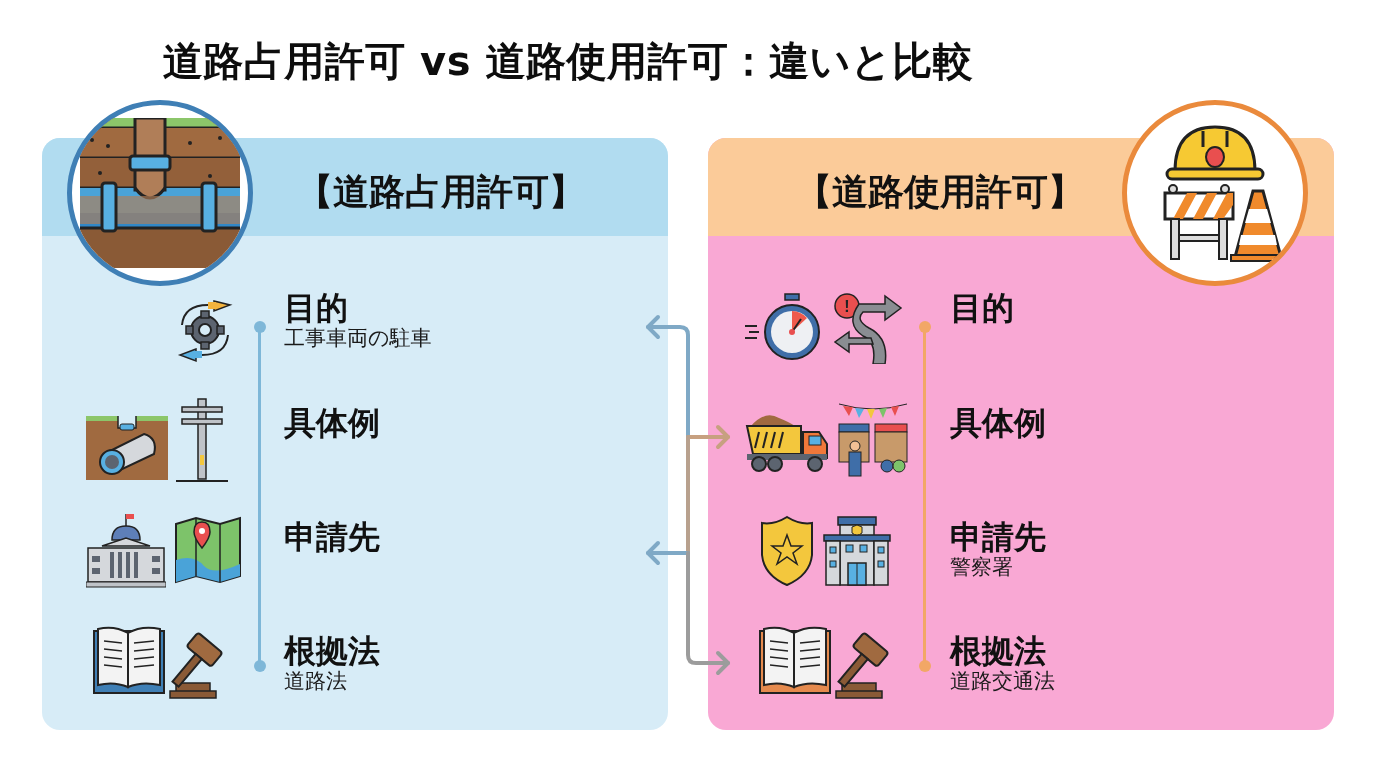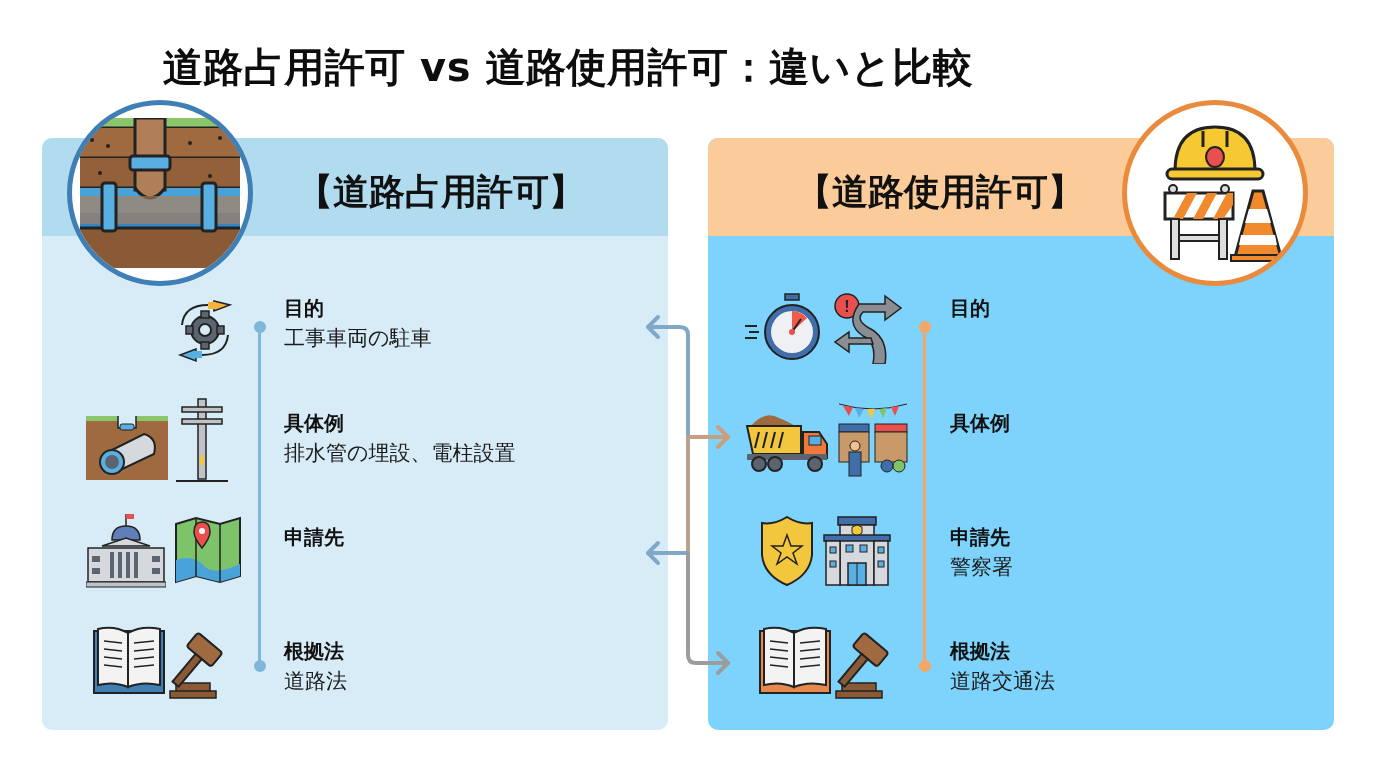--- a/index.html
+++ b/index.html
@@ -1,28 +1,28 @@
 <!DOCTYPE html>
 <html><head>
 <meta charset="utf-8">
 <style>
   * { box-sizing: border-box; margin: 0; padding: 0; }
   html, body { width: 1376px; height: 768px; background: #ffffff; overflow: hidden; }
   body { position: relative; font-family: "DejaVu Sans", "Liberation Sans", sans-serif; color: #111; }
 
   .title {
-    position: absolute; left: 0; top: 40px; width: 1136px; text-align: center;
+    position: absolute; left: 0; top: 34px; width: 1136px; text-align: center;
     font-size: 40px; font-weight: bold; letter-spacing: 0.5px; color: #0d0d0d;
   }
 
   .panel {
-    position: absolute; top: 138px; width: 626px; height: 592px; border-radius: 10px; overflow: hidden;
+    position: absolute; top: 138px; width: 626px; height: 592px; border-radius: 18px; overflow: hidden;
   }
   .panel.left { left: 42px; background: #d7ecf7; }
-  .panel.right { left: 708px; background: #7dd3fc; }
+  .panel.right { left: 708px; background: #f9a8d4; }
   .panel .band { position: absolute; left: 0; top: 0; width: 100%; height: 98px; }
   .panel.left .band { background: #b1dcf0; }
   .panel.right .band { background: #fbcb99; }
   .panel .band-title {
     position: absolute; top: 30px; font-size: 36px; font-weight: bold; color: #111; white-space: nowrap;
   }
   .panel.left .band-title { left: 255px; }
   .panel.right .band-title { left: 88px; }
 
   .badge {
@@ -33,21 +33,21 @@
   .badge.right { left: 1122px; top: 100px; border: 5px solid #ea8a3c; }
 
   .timeline { position: absolute; width: 3px; }
   .timeline.left { left: 258px; top: 327px; height: 338px; background: #7eb7d8; }
   .timeline.right { left: 923px; top: 327px; height: 338px; background: #f2a766; }
   .dot { position: absolute; width: 12px; height: 12px; border-radius: 50%; }
   .dot.left { left: 254px; background: #7eb7d8; }
   .dot.right { left: 919px; background: #f2a766; }
 
   .item { position: absolute; }
-  .item .label { font-size: 20px; font-weight: bold; color: #111; line-height: 30px; white-space: nowrap; }
+  .item .label { font-size: 32px; font-weight: bold; color: #111; line-height: 30px; white-space: nowrap; }
   .item .value { font-size: 21px; color: #1a1a1a; line-height: 30px; white-space: nowrap; }
 
   .icon-group { position: absolute; display: flex; align-items: center; gap: 8px; }
 
   .connectors { position: absolute; left: 0; top: 0; }
 </style>
 </head>
 <body>
 
 <div class="title">道路占用許可 vs 道路使用許可：違いと比較</div>
@@ -132,21 +132,20 @@
     <path d="M718 653 L728 663 L718 673" stroke="#9c9c9c"></path>
   </g>
 </svg>
 
 <div class="item" style="left:284px; top:293px;">
   <div class="label">目的</div>
   <div class="value">工事車両の駐車</div>
 </div>
 <div class="item" style="left:284px; top:408px;">
   <div class="label">具体例</div>
-  <div class="value">排水管の埋設、電柱設置</div>
 </div>
 <div class="item" style="left:284px; top:522px;">
   <div class="label">申請先</div>
 </div>
 <div class="item" style="left:284px; top:636px;">
   <div class="label">根拠法</div>
   <div class="value">道路法</div>
 </div>
 
 <div class="item" style="left:950px; top:293px;">

